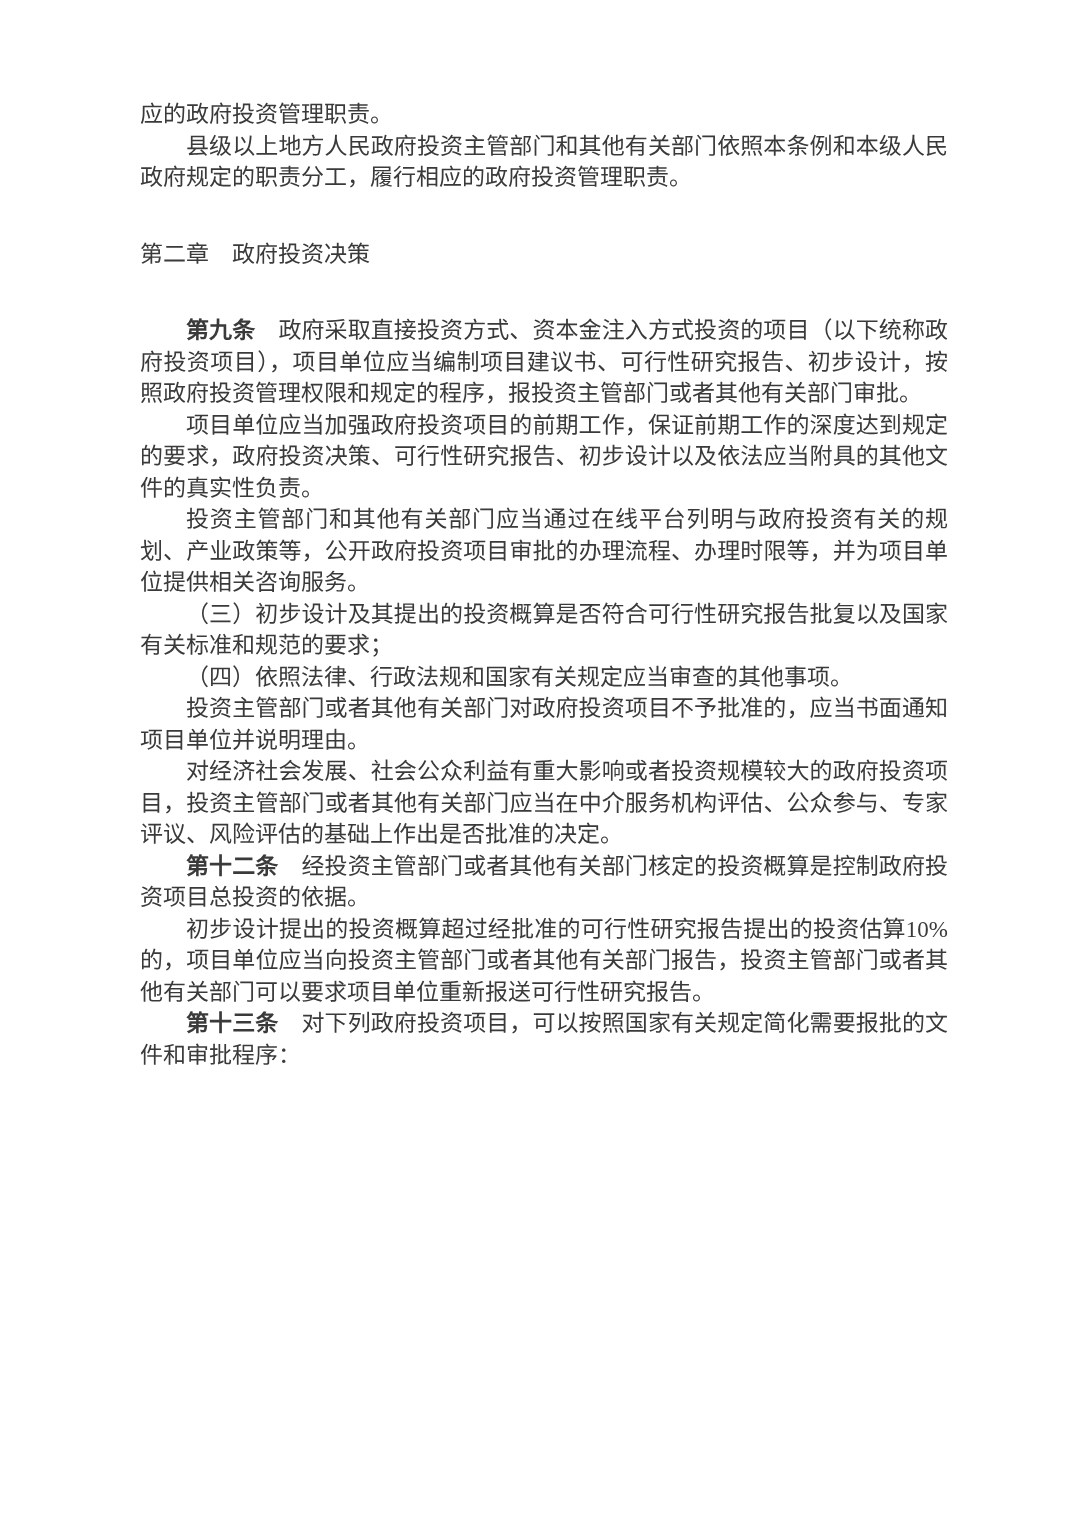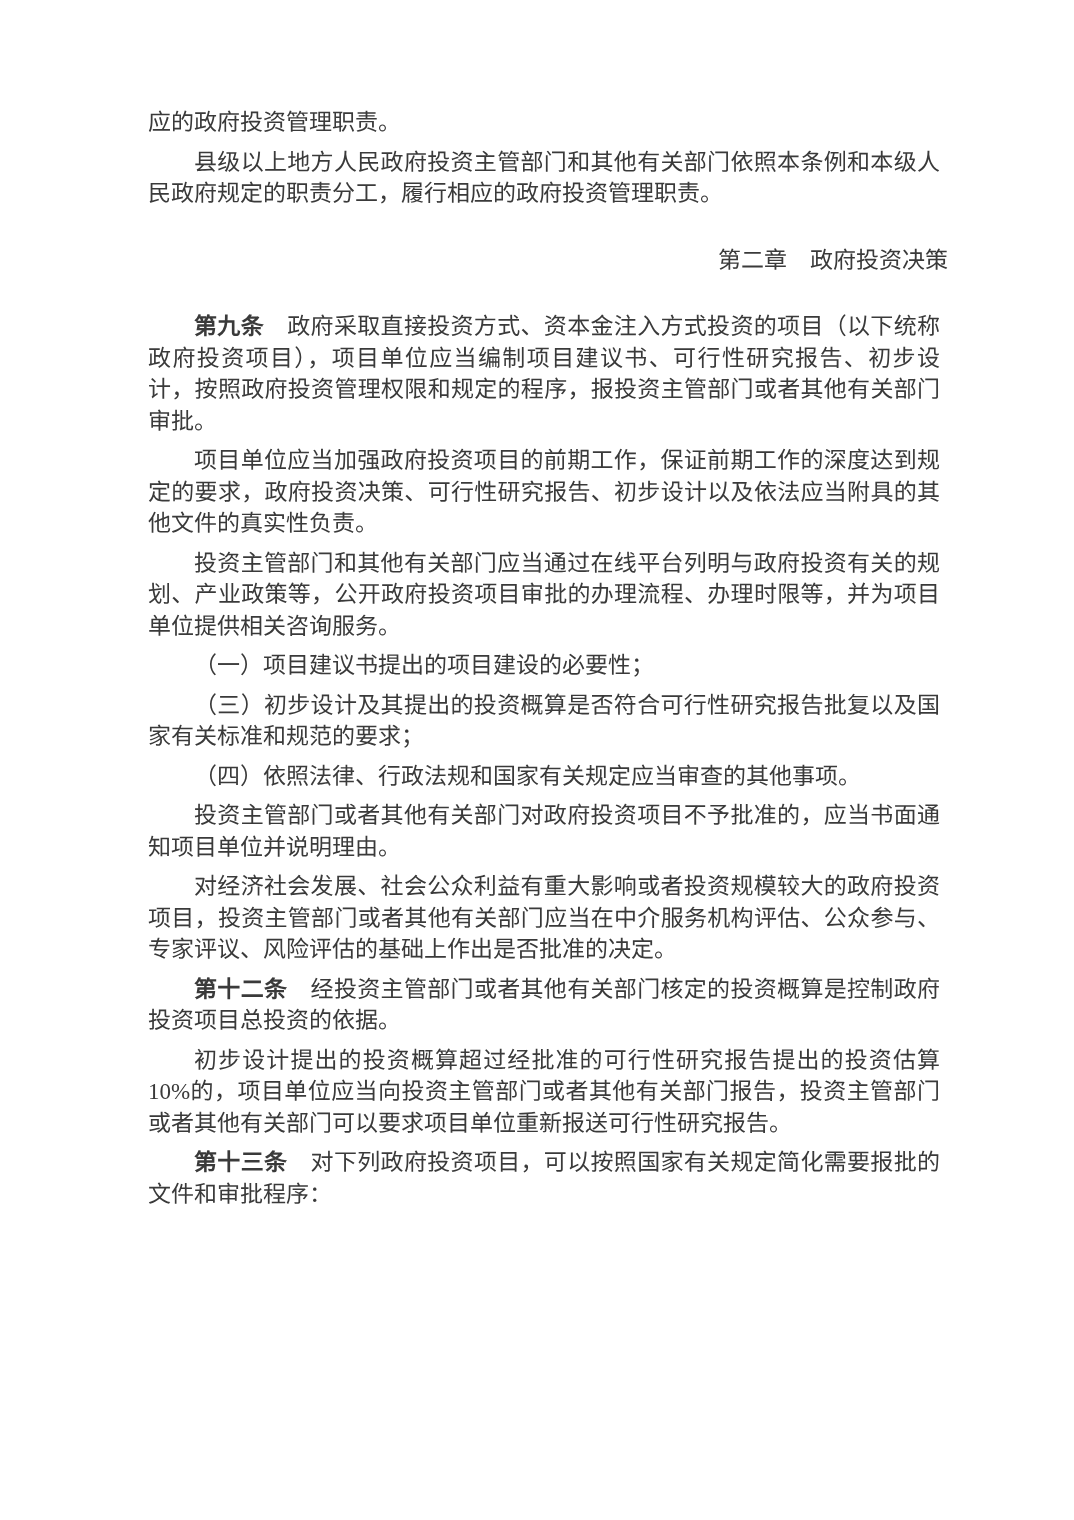--- a/index.html
+++ b/index.html
@@ -17,53 +17,52 @@
     overflow: hidden;
     font-family: "Liberation Serif", "DejaVu Serif", serif;
     font-size: 23px;
     line-height: 31.5px;
     color: #3a3a3a;
   }
   .doc-body {
     width: 808px;
   }
   p.para {
-    margin: 8px;
+    margin: 0;
     padding: 0;
     text-align: justify;
     text-justify: inter-ideograph;
     text-indent: 2em;
     line-break: strict;
     word-break: normal;
     overflow-wrap: break-word;
   }
   p.para.continuation {
     text-indent: 0;
   }
   p.para.heading {
     text-indent: 0;
-    text-align: right;
-    margin: 35px 0;
+    text-align: left;
+    margin: 45px 0;
   }
   .art-num {
     font-weight: bold;
   }
 </style>
 </head>
 <body>
 
 <div class="page">
   <div class="doc-body">
       <p class="para continuation">应的政府投资管理职责。</p>
       <p class="para normal">县级以上地方人民政府投资主管部门和其他有关部门依照本条例和本级人民政府规定的职责分工，履行相应的政府投资管理职责。</p>
       <p class="para heading">第二章　政府投资决策</p>
       <p class="para article"><b class="art-num">第九条</b>　政府采取直接投资方式、资本金注入方式投资的项目（以下统称政府投资项目），项目单位应当编制项目建议书、可行性研究报告、初步设计，按照政府投资管理权限和规定的程序，报投资主管部门或者其他有关部门审批。</p>
       <p class="para normal">项目单位应当加强政府投资项目的前期工作，保证前期工作的深度达到规定的要求，政府投资决策、可行性研究报告、初步设计以及依法应当附具的其他文件的真实性负责。</p>
       <p class="para normal">投资主管部门和其他有关部门应当通过在线平台列明与政府投资有关的规划、产业政策等，公开政府投资项目审批的办理流程、办理时限等，并为项目单位提供相关咨询服务。</p>
-      <p class="para normal">（一）项目建议书提出的项目建设的必要性；</p>
       <p class="para normal">（三）初步设计及其提出的投资概算是否符合可行性研究报告批复以及国家有关标准和规范的要求；</p>
       <p class="para normal">（四）依照法律、行政法规和国家有关规定应当审查的其他事项。</p>
       <p class="para normal">投资主管部门或者其他有关部门对政府投资项目不予批准的，应当书面通知项目单位并说明理由。</p>
       <p class="para normal">对经济社会发展、社会公众利益有重大影响或者投资规模较大的政府投资项目，投资主管部门或者其他有关部门应当在中介服务机构评估、公众参与、专家评议、风险评估的基础上作出是否批准的决定。</p>
       <p class="para article"><b class="art-num">第十二条</b>　经投资主管部门或者其他有关部门核定的投资概算是控制政府投资项目总投资的依据。</p>
       <p class="para normal">初步设计提出的投资概算超过经批准的可行性研究报告提出的投资估算10%的，项目单位应当向投资主管部门或者其他有关部门报告，投资主管部门或者其他有关部门可以要求项目单位重新报送可行性研究报告。</p>
       <p class="para article"><b class="art-num">第十三条</b>　对下列政府投资项目，可以按照国家有关规定简化需要报批的文件和审批程序：</p>
     </div>
 </div>
 

